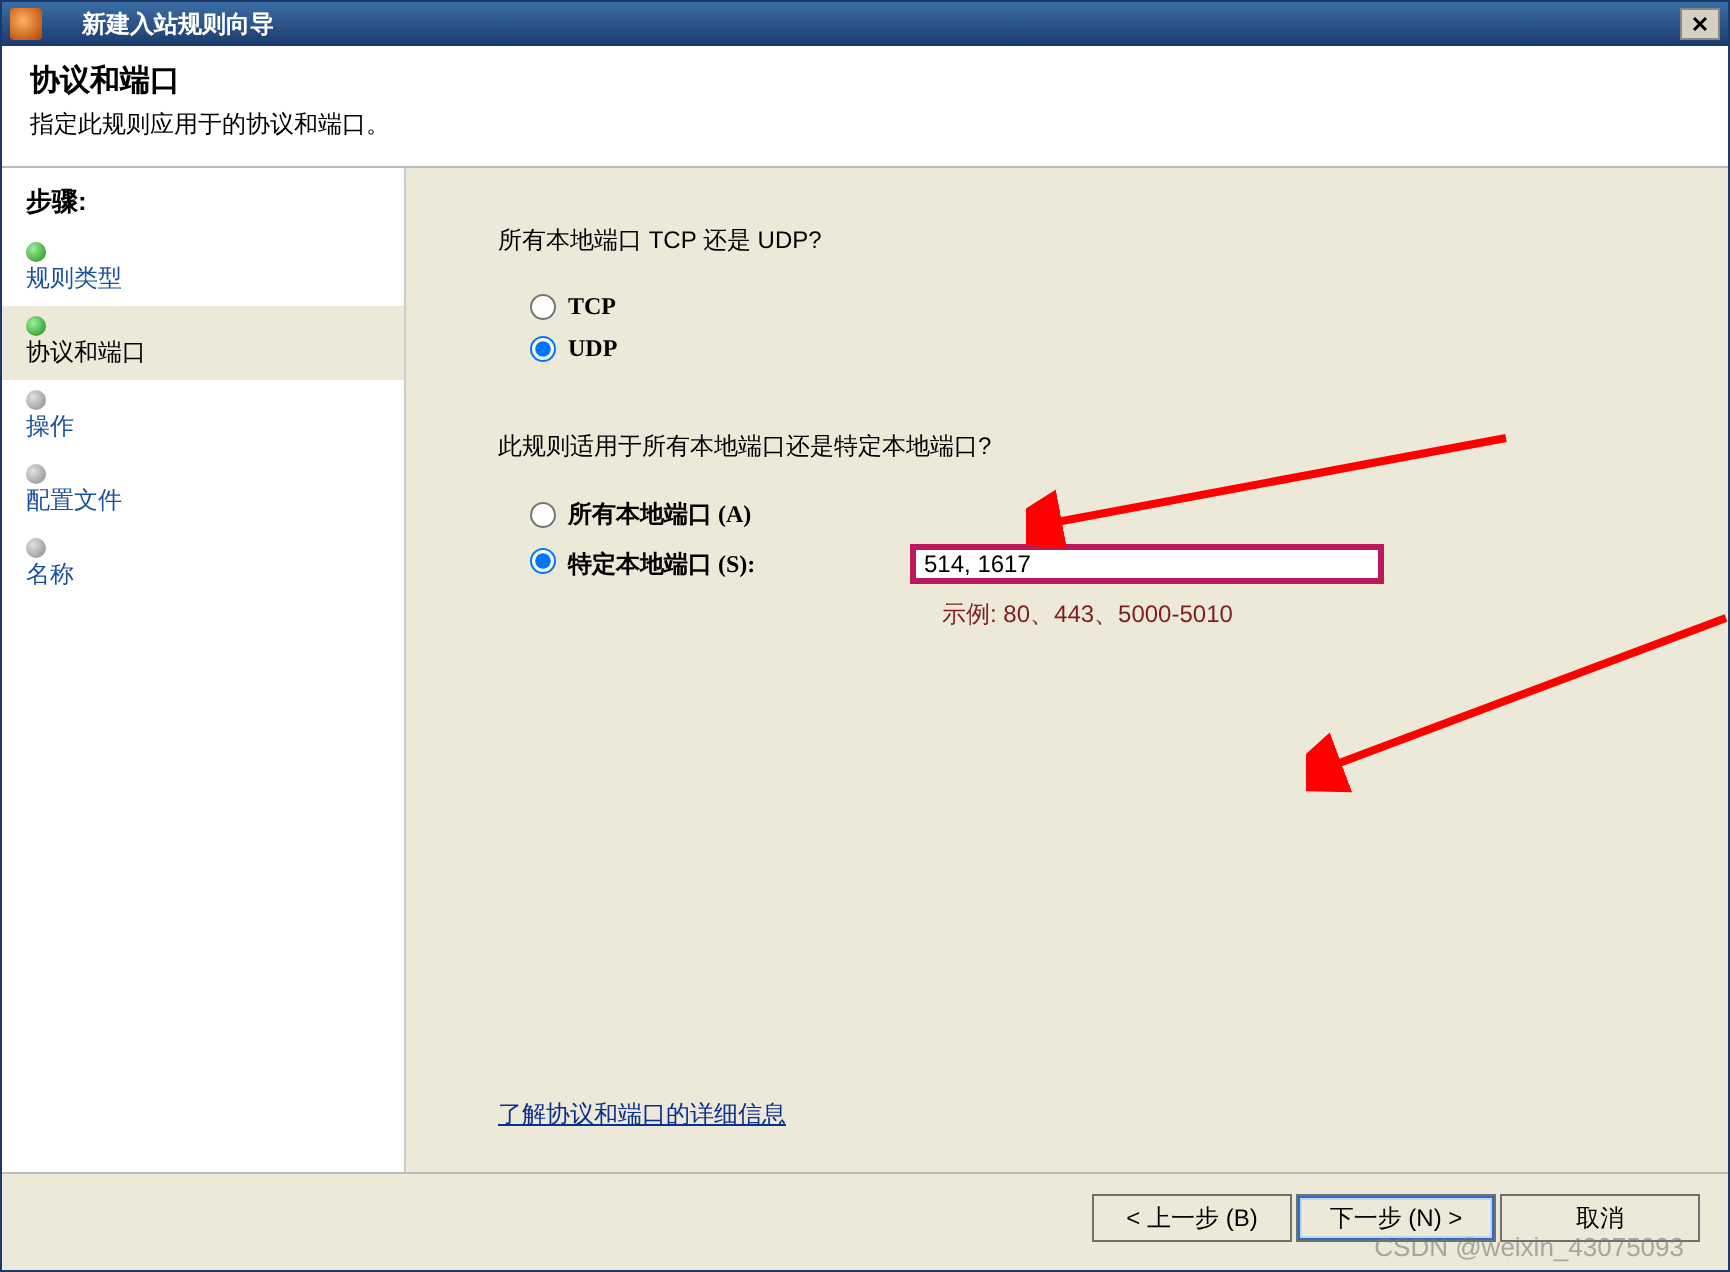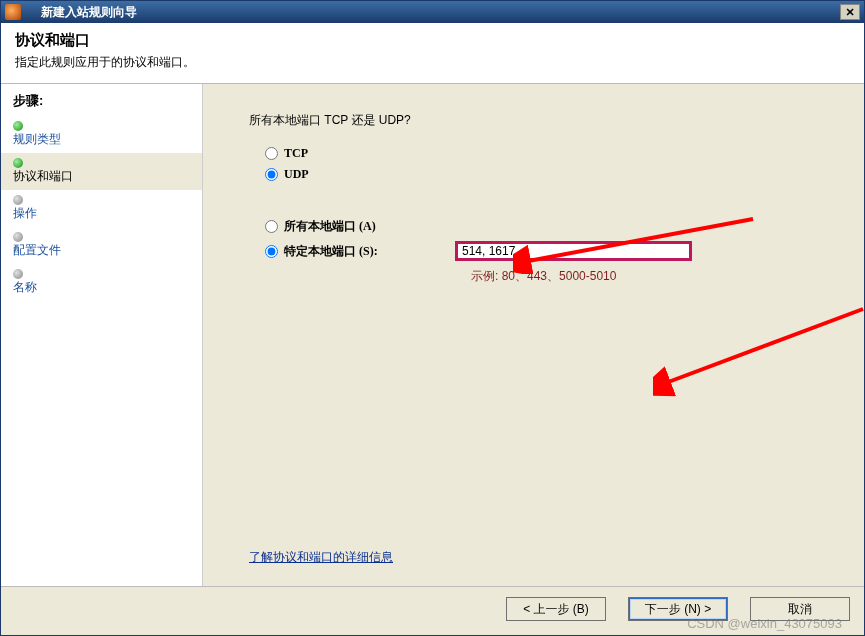--- a/index.html
+++ b/index.html
@@ -103,21 +103,21 @@
   .learnmore {
     margin-top: auto;
     margin-bottom: 10px;
   }
   .learnmore a { color: #0b2f8f; text-decoration: underline; cursor: default; }
   .footer {
     border-top: 1px solid #bbb;
     padding: 10px 14px 14px 0;
     display: flex;
     justify-content: flex-end;
-    gap: 22px;
+    gap: 2px;
   }
   .btn {
     min-width: 100px;
     height: 24px;
     background: #ece9d8;
     border: 1px solid #707070;
     font-size: 12px;
     cursor: default;
     display: flex; align-items: center; justify-content: center;
     padding: 0 8px;
@@ -187,27 +187,28 @@
         <div class="opt">
           <input type="radio" name="proto" style="">
           <label>TCP</label>
         </div>
         <div class="opt">
           <input type="radio" name="proto" checked="" style="">
           <label>UDP</label>
         </div>
       </div>
 
+      <div class="q">此规则适用于所有本地端口还是特定本地端口?</div>
       <div class="opts" style="margin-bottom:6px">
         <div class="opt">
           <input type="radio" name="ports" style="">
           <label>所有本地端口 (A)</label>
         </div>
         <div class="opt row2">
-          <span class="lab" style="display:flex;align-items:center">
+          <span class="lab" style="display:flex;align-items:flex-start">
             <input type="radio" name="ports" checked="" style="">
             <label>特定本地端口 (S):</label>
           </span>
           <input class="portbox" type="text" value="514, 1617" style="">
         </div>
         <div class="example">示例: 80、443、5000-5010</div>
       </div>
 
       <div class="learnmore">
         <a>了解协议和端口的详细信息</a>

